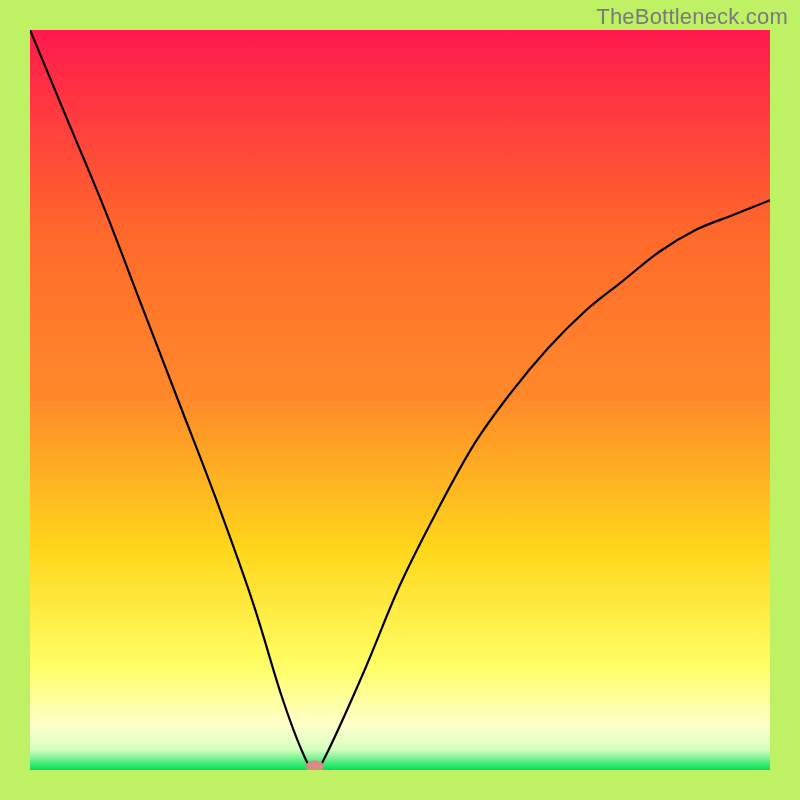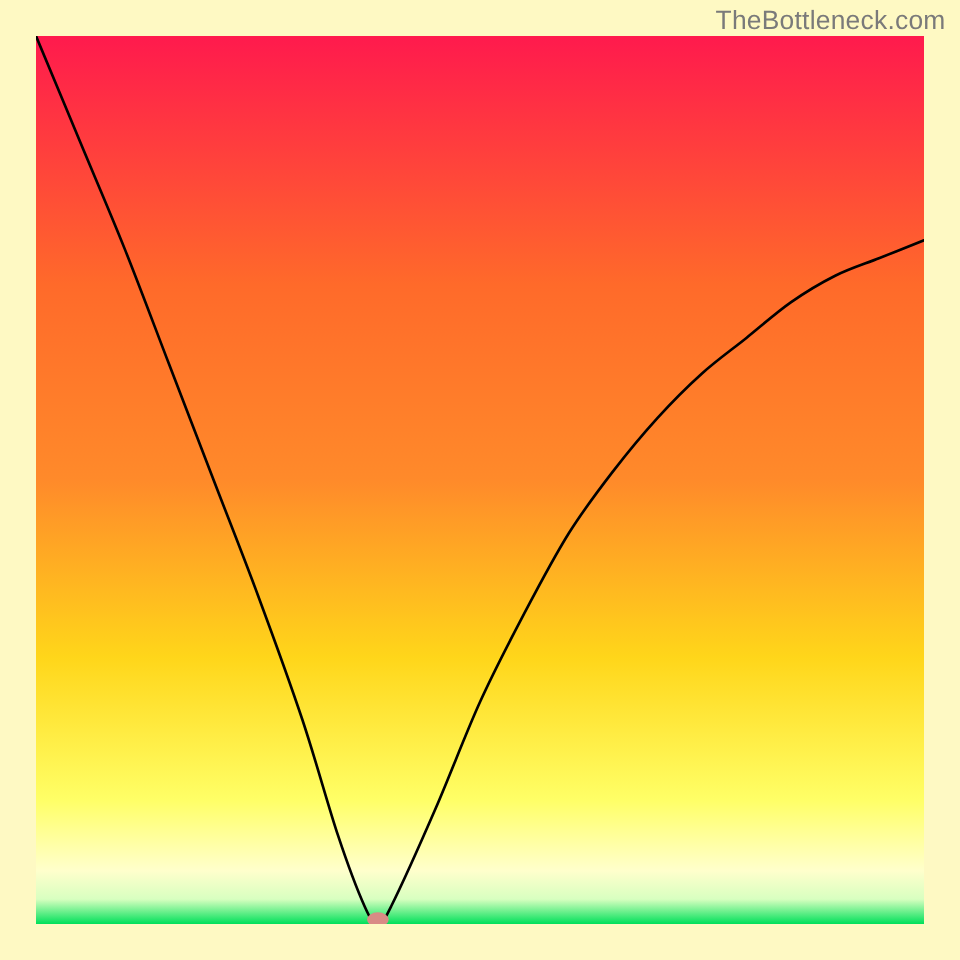--- a/index.html
+++ b/index.html
@@ -10,21 +10,21 @@
     background: #000;
     overflow: hidden;
     font-family: Arial, Helvetica, sans-serif;
   }
   .frame {
     position: absolute;
     left: 0;
     top: 0;
     width: 800px;
     height: 800px;
-    background: #fef9c3;
+    background: #bef264;
   }
   .watermark {
     position: absolute;
     top: 4px;
     right: 12px;
     color: #7a7a7a;
     font-size: 22px;
     font-weight: 400;
     letter-spacing: 0.2px;
     pointer-events: none;

